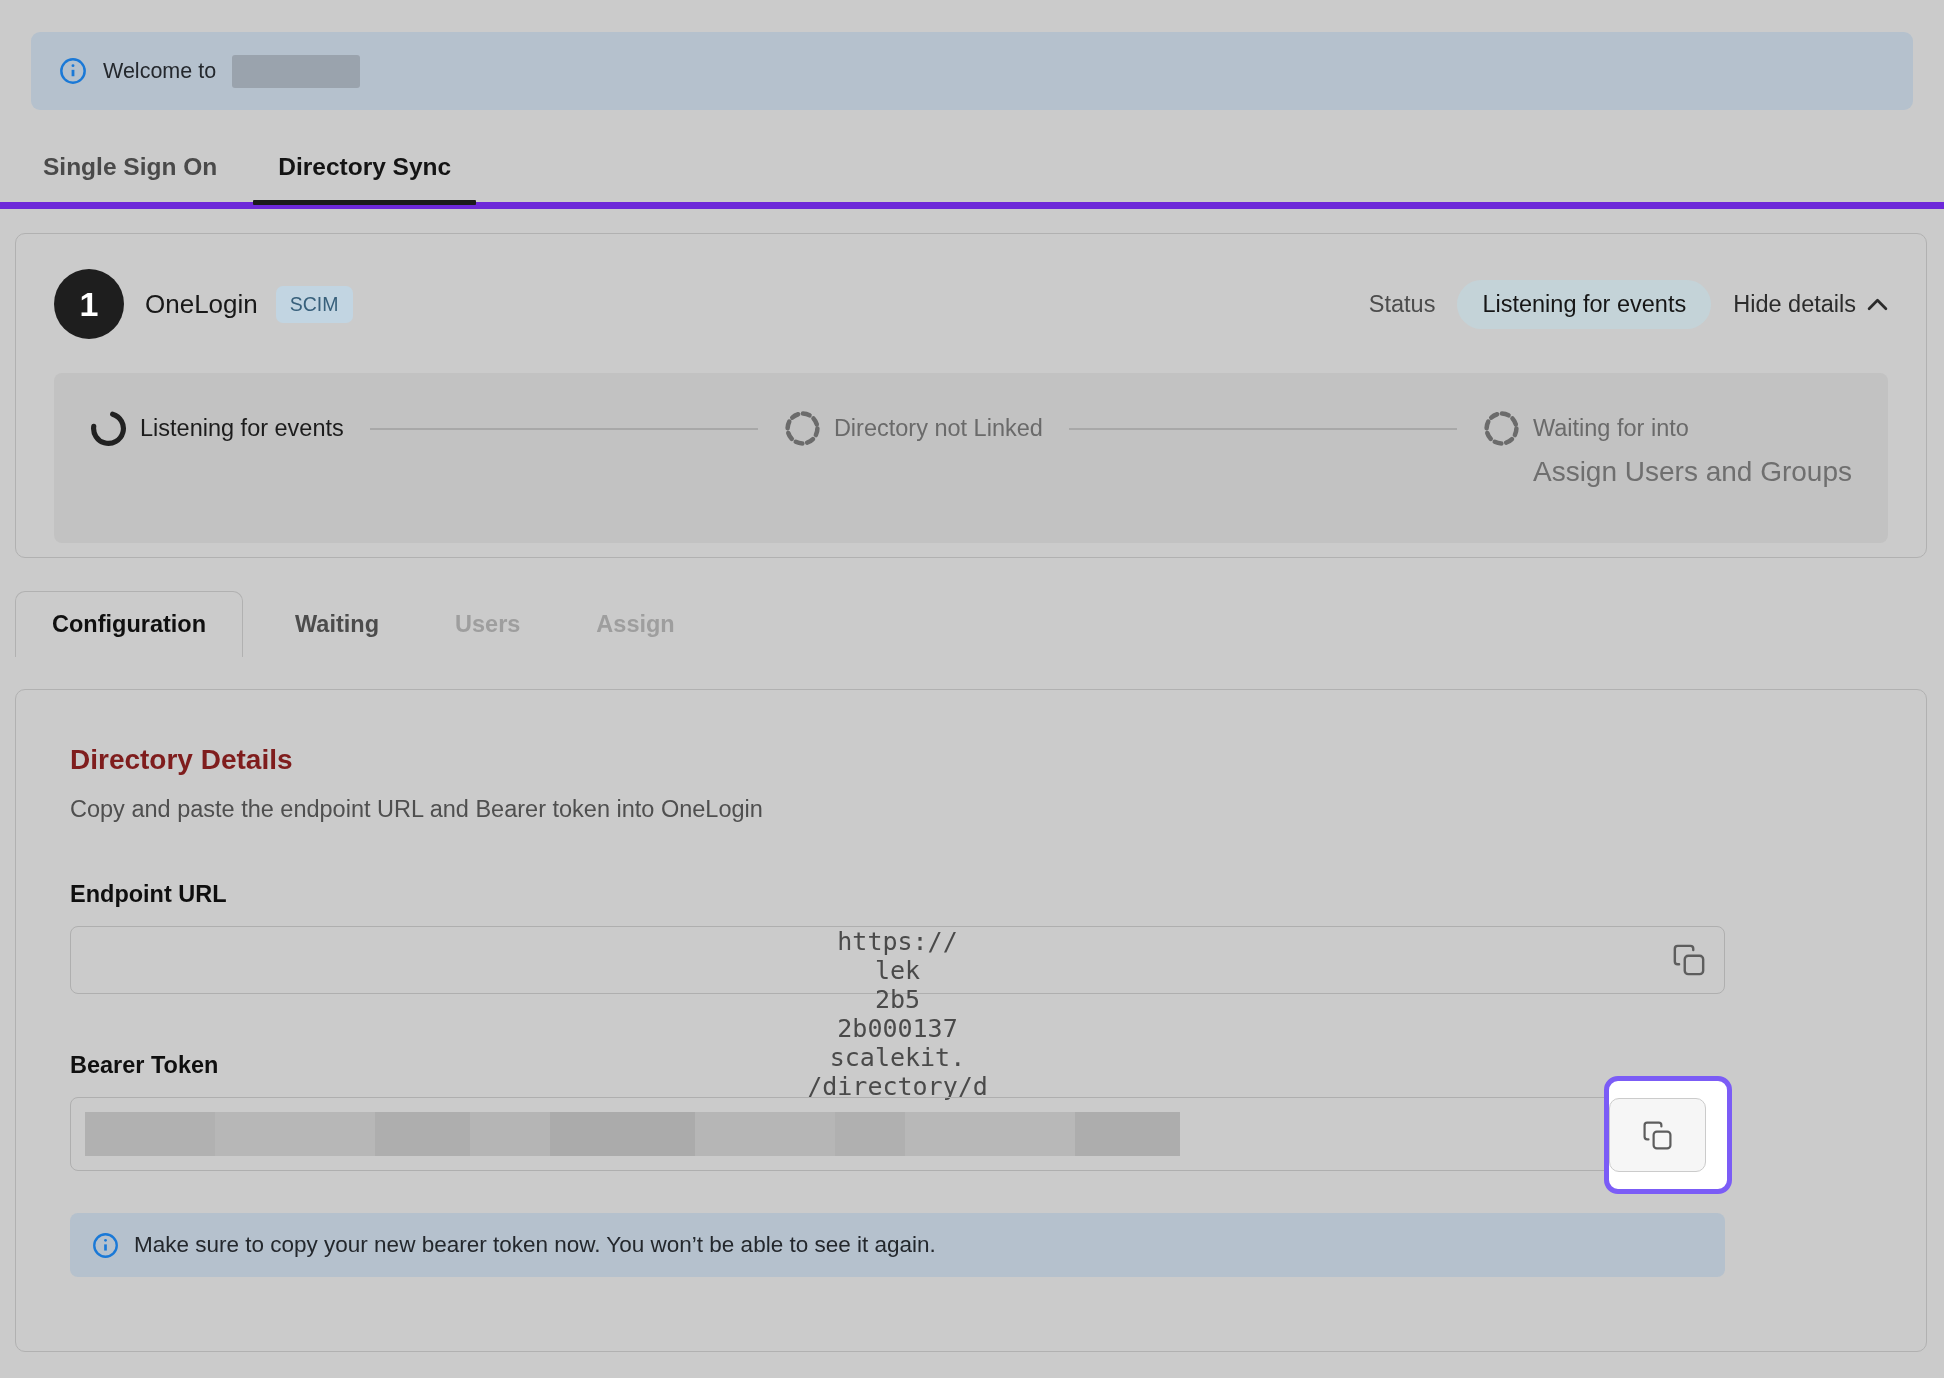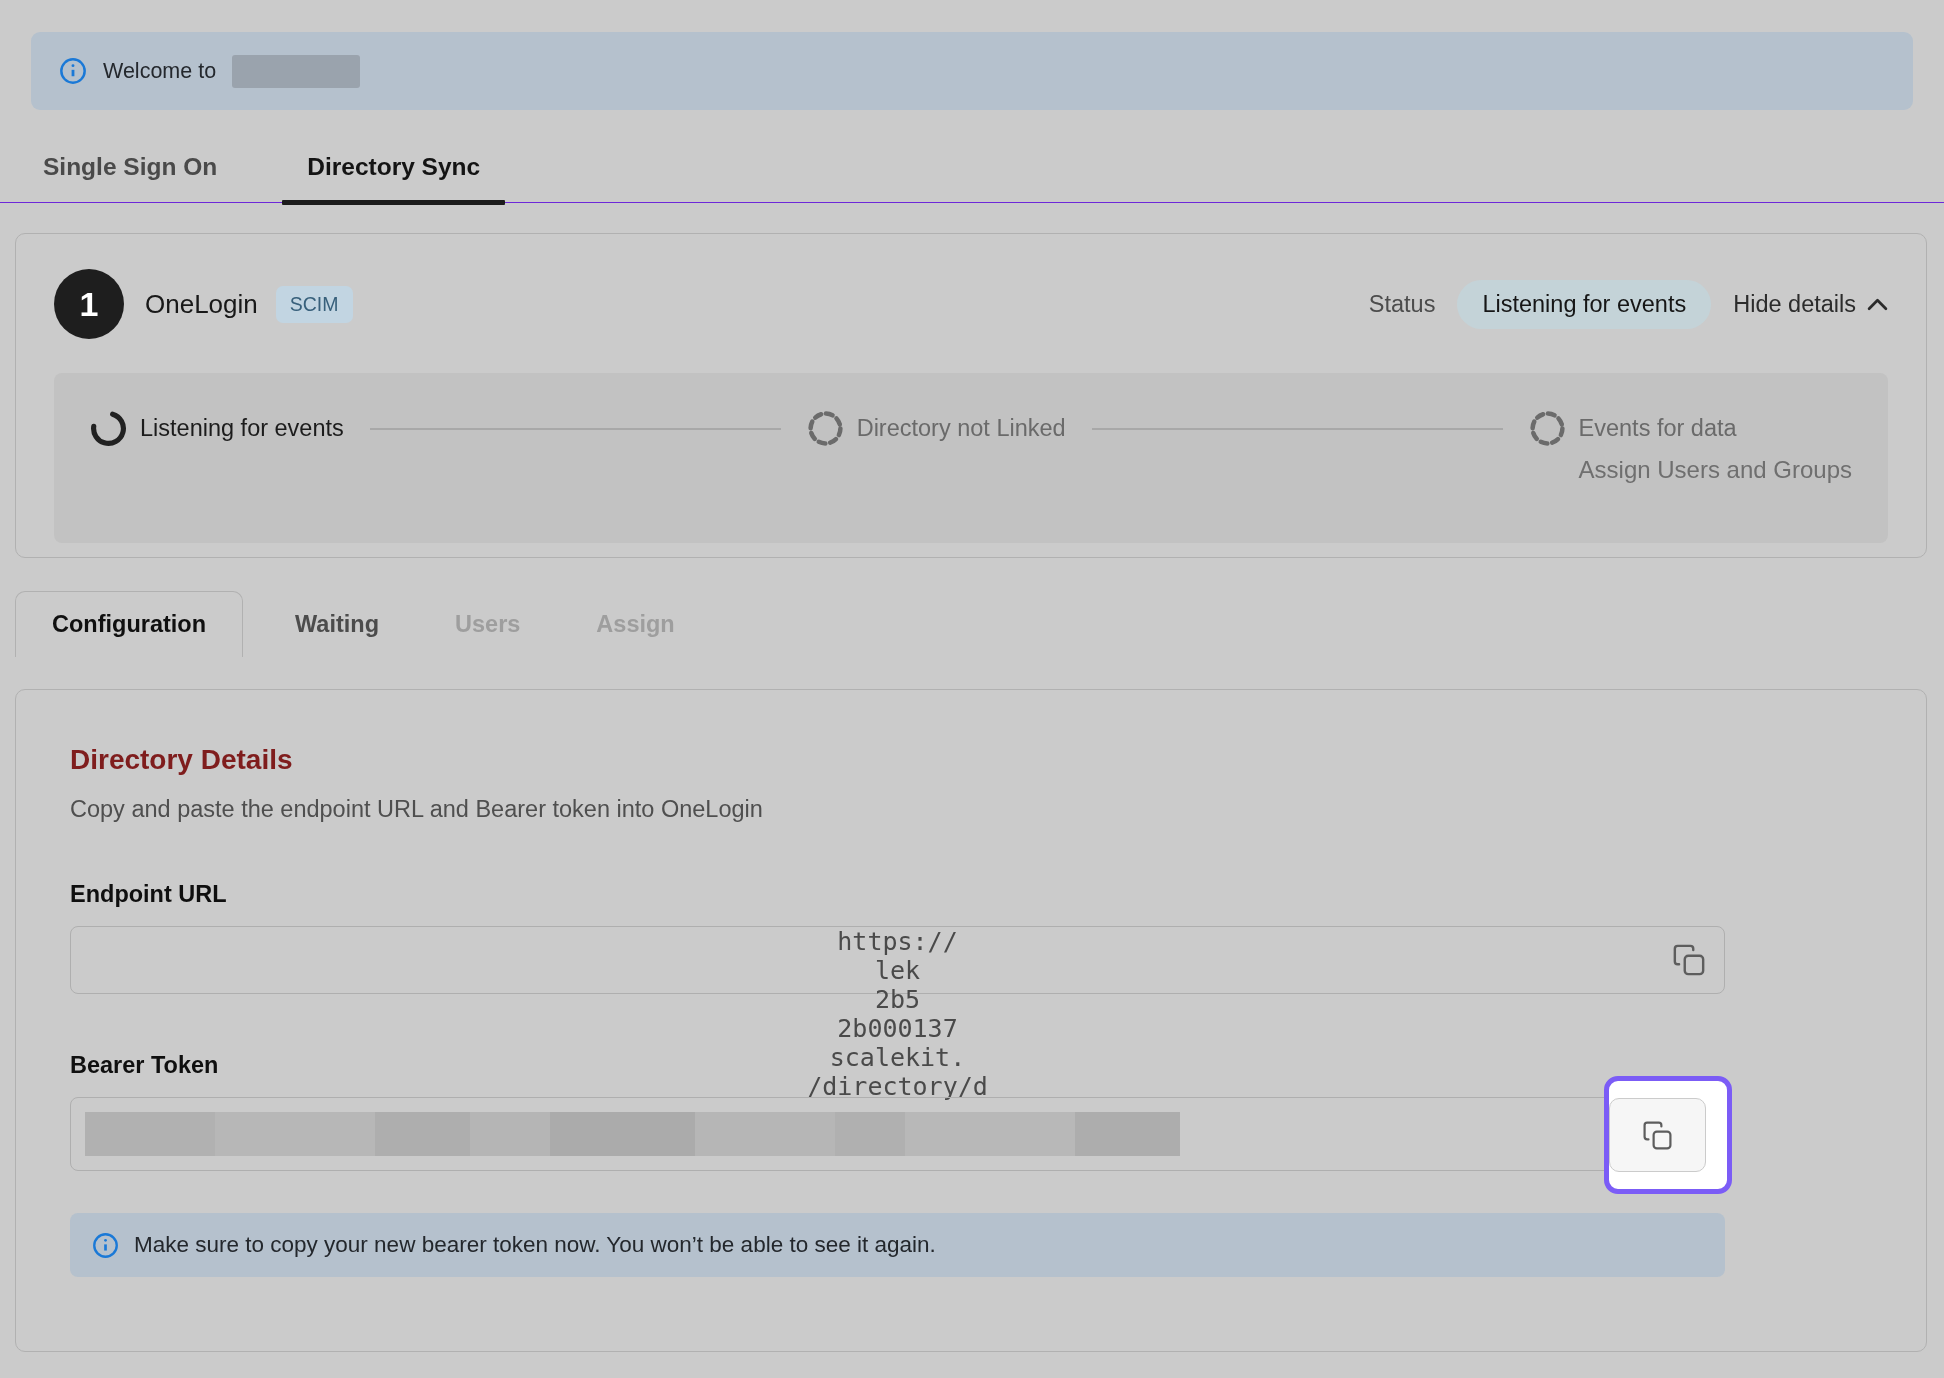--- a/index.html
+++ b/index.html
@@ -19,22 +19,22 @@
     background:#b5c1cd; border-radius:9px;
     display:flex; align-items:center; gap:16px; padding:0 28px;
     font-size:21.5px; color:#24282d;
   }
   .banner-text { display:flex; align-items:center; gap:16px; white-space:nowrap; }
   .banner .redact { width:128px; height:33px; }
 
   
   .main-tabs {
     position:absolute; left:0; top:141px; width:1944px;
-    display:flex; gap:84px; padding-left:43px;
-    border-bottom:1px solid #6d28d9;
+    display:flex; gap:55px; padding-left:43px;
+    border-bottom:7px solid #6d28d9;
   }
   .main-tab {
     font-size:24.5px; font-weight:700; color:#4a4a4a;
     padding:12px 0 21px; position:relative; cursor:pointer;
   }
   .main-tab.active { color:#141414;margin-left:6px; }
   .main-tab.active::after {
     content:""; position:absolute; left:-25px; right:-25px; bottom:-3px;
     height:5px; background:#1b1b1b; border-radius:1px;
   }
@@ -65,21 +65,21 @@
   .progress-strip {
     margin-top:34px; background:#c2c2c2; border-radius:8px; height:170px;
     padding:37px 36px 0; display:flex; align-items:flex-start;
   }
   .pstep { display:flex; align-items:center; gap:13px; }
   .pstep-label { font-size:23.5px; white-space:nowrap; }
   .step-active .pstep-label { color:#1c1c1c; }
   .step-pending .pstep-label { color:#6a6a6a; }
   .pconnector { flex:1; height:2px; background:#a8a8a8; margin:18px 26px 0; }
   .pstep-col { display:flex; flex-direction:column; }
-  .pstep-sub { margin-left:50px; margin-top:9px; font-size:24px; color:#6f6f6f; white-space:nowrap; }
+  .pstep-sub { margin-left:50px; margin-top:9px; font-size:28px; color:#6f6f6f; white-space:nowrap; }
 
   
   .sub-tabs { position:absolute; left:15px; top:591px; height:66px; display:flex; align-items:stretch; }
   .sub-tab {
     display:flex; align-items:center; padding:0 38px;
     font-size:23.5px; font-weight:700; color:#4c4c4c; cursor:pointer;
   }
   .sub-tab.active {
     border:1px solid #b1b1b1; border-bottom:none; border-radius:10px 10px 0 0;
     color:#101010; padding:0 36px; margin-right:14px;text-align:right;
@@ -196,21 +196,21 @@
       <span class="pstep-label">Directory not Linked</span>
     </div>
     <div class="pconnector"></div>
     <div class="pstep-col">
       <div class="pstep step-pending">
         <span>
           <svg width="37" height="37" viewBox="0 0 36 36" fill="none">
             <circle cx="18" cy="18" r="14.5" stroke="#6b6b6b" stroke-width="4.4" stroke-linecap="round" stroke-dasharray="6.6 4.8"></circle>
           </svg>
         </span>
-        <span class="pstep-label">Events for data</span>
+        <span class="pstep-label">Waiting for into</span>
       </div>
       <div class="pstep-sub">Assign Users and Groups</div>
     </div>
   </div>
 </div>
 
 <div class="sub-tabs">
   <div class="sub-tab active">Configuration</div>
   <div class="sub-tab">Waiting</div>
   <div class="sub-tab disabled">Users</div>

